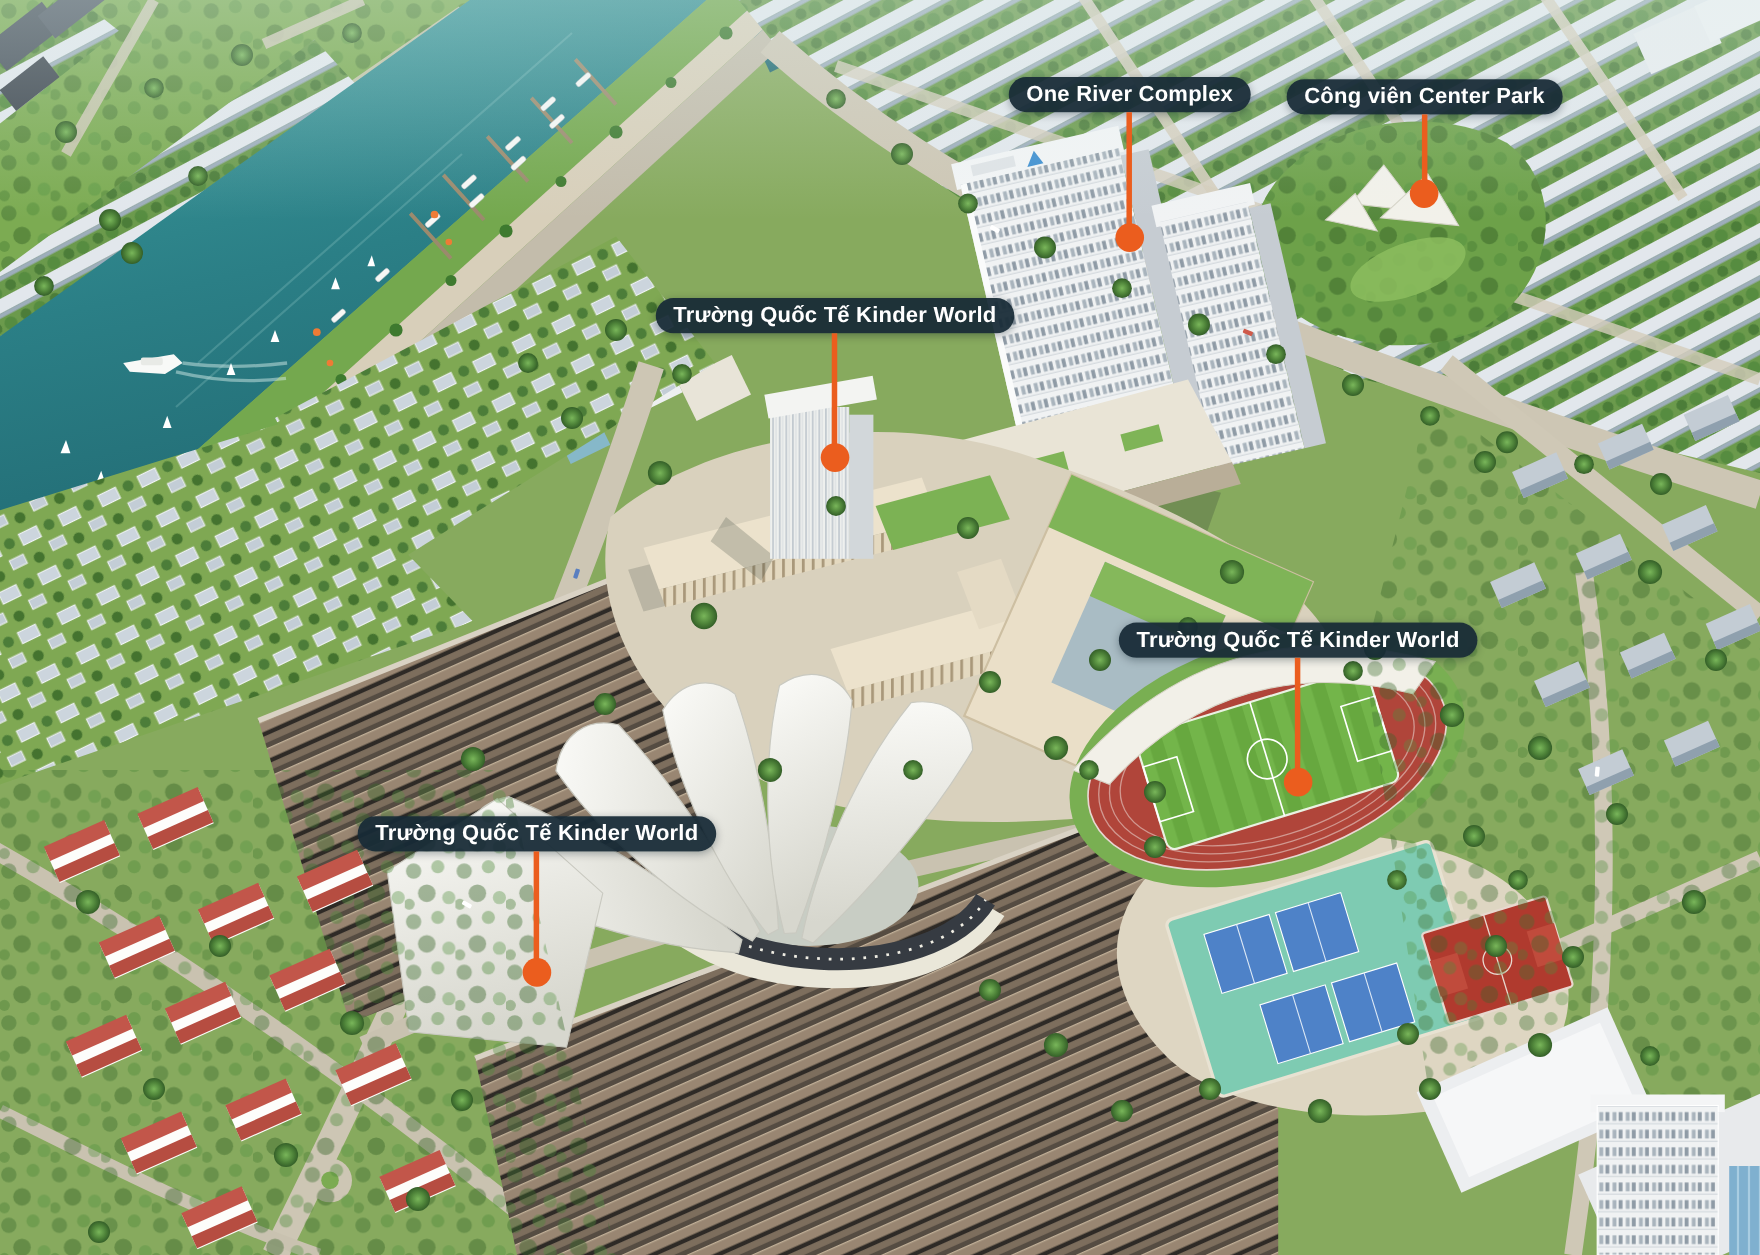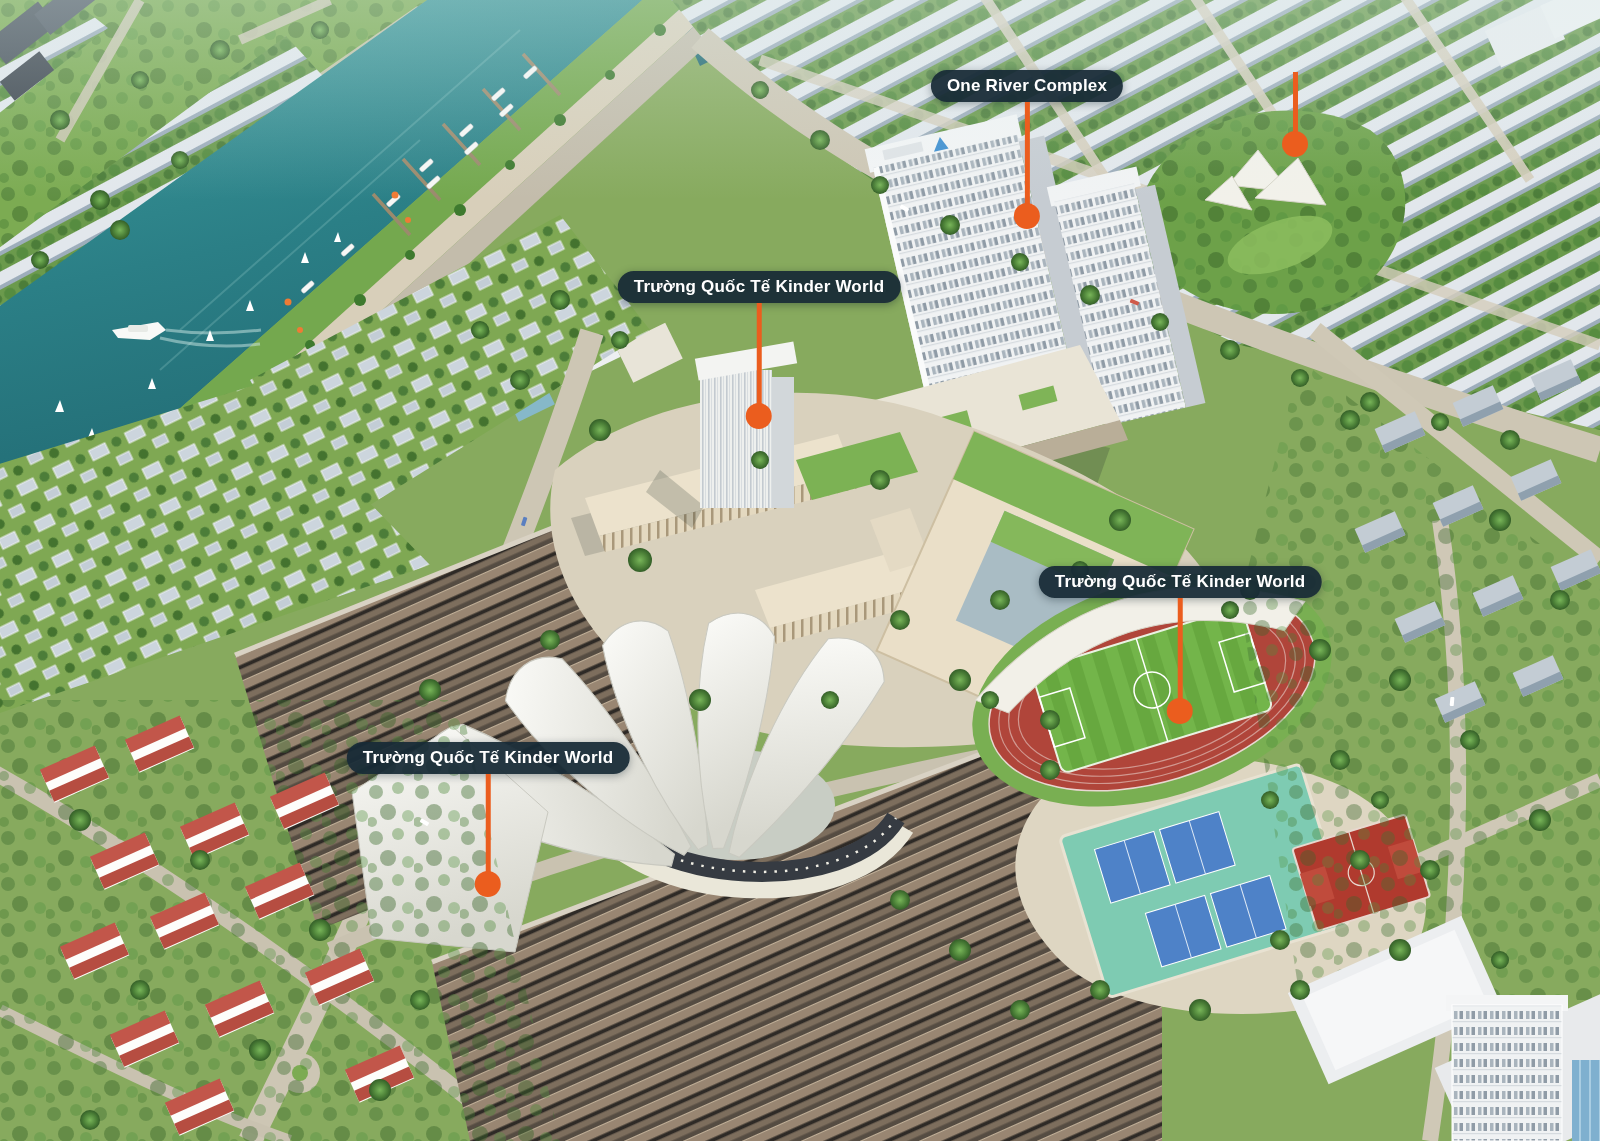--- a/index.html
+++ b/index.html
@@ -1,20 +1,20 @@
 <!DOCTYPE html>
 <html><head>
 <meta charset="utf-8">
 <style>
   html,body{margin:0;padding:0;background:#222;}
   .stage{position:relative;width:1600px;height:1141px;overflow:hidden;font-family:"Liberation Sans",sans-serif;}
   .scene{position:absolute;left:0;top:0;width:1600px;height:1141px;display:block;}
   .ann{position:absolute;display:flex;flex-direction:column;align-items:center;transform:translateX(-50%);z-index:10;pointer-events:none;}
   .pill{height:32px;line-height:32px;padding:0 16px;border-radius:16px;background:rgba(23,42,54,0.94);
-        color:#fff;font-size:17px;font-weight:600;letter-spacing:.2px;white-space:nowrap;
+        color:#fff;font-size:20px;font-weight:600;letter-spacing:.2px;white-space:nowrap;
         box-shadow:0 2px 8px rgba(0,20,30,.35);}
   .stem{width:5px;background:#EB5D1E;}
   .dot{width:26px;height:26px;border-radius:50%;background:#EB5D1E;margin-top:-2px;}
   .s1{height:95px}.s2{height:103px}.s3{height:61px}.s4{height:102px}.s5{height:102px}.s6{height:99px}
 </style>
 </head>
 <body>
 
 <div class="stage">
 
@@ -538,20 +538,21 @@
 </svg>
 
 
 <div class="ann" style="left:1027px;top:70px">
   <div class="pill">One River Complex</div>
   <div class="stem s2"></div>
   <div class="dot"></div>
 </div>
 
 <div class="ann" style="left:1295px;top:72px">
+  <div class="pill">Công viên Center Park</div>
   <div class="stem s3"></div>
   <div class="dot"></div>
 </div>
 
 <div class="ann" style="left:759px;top:271px">
   <div class="pill">Trường Quốc Tế Kinder World</div>
   <div class="stem s4"></div>
   <div class="dot"></div>
 </div>
 

